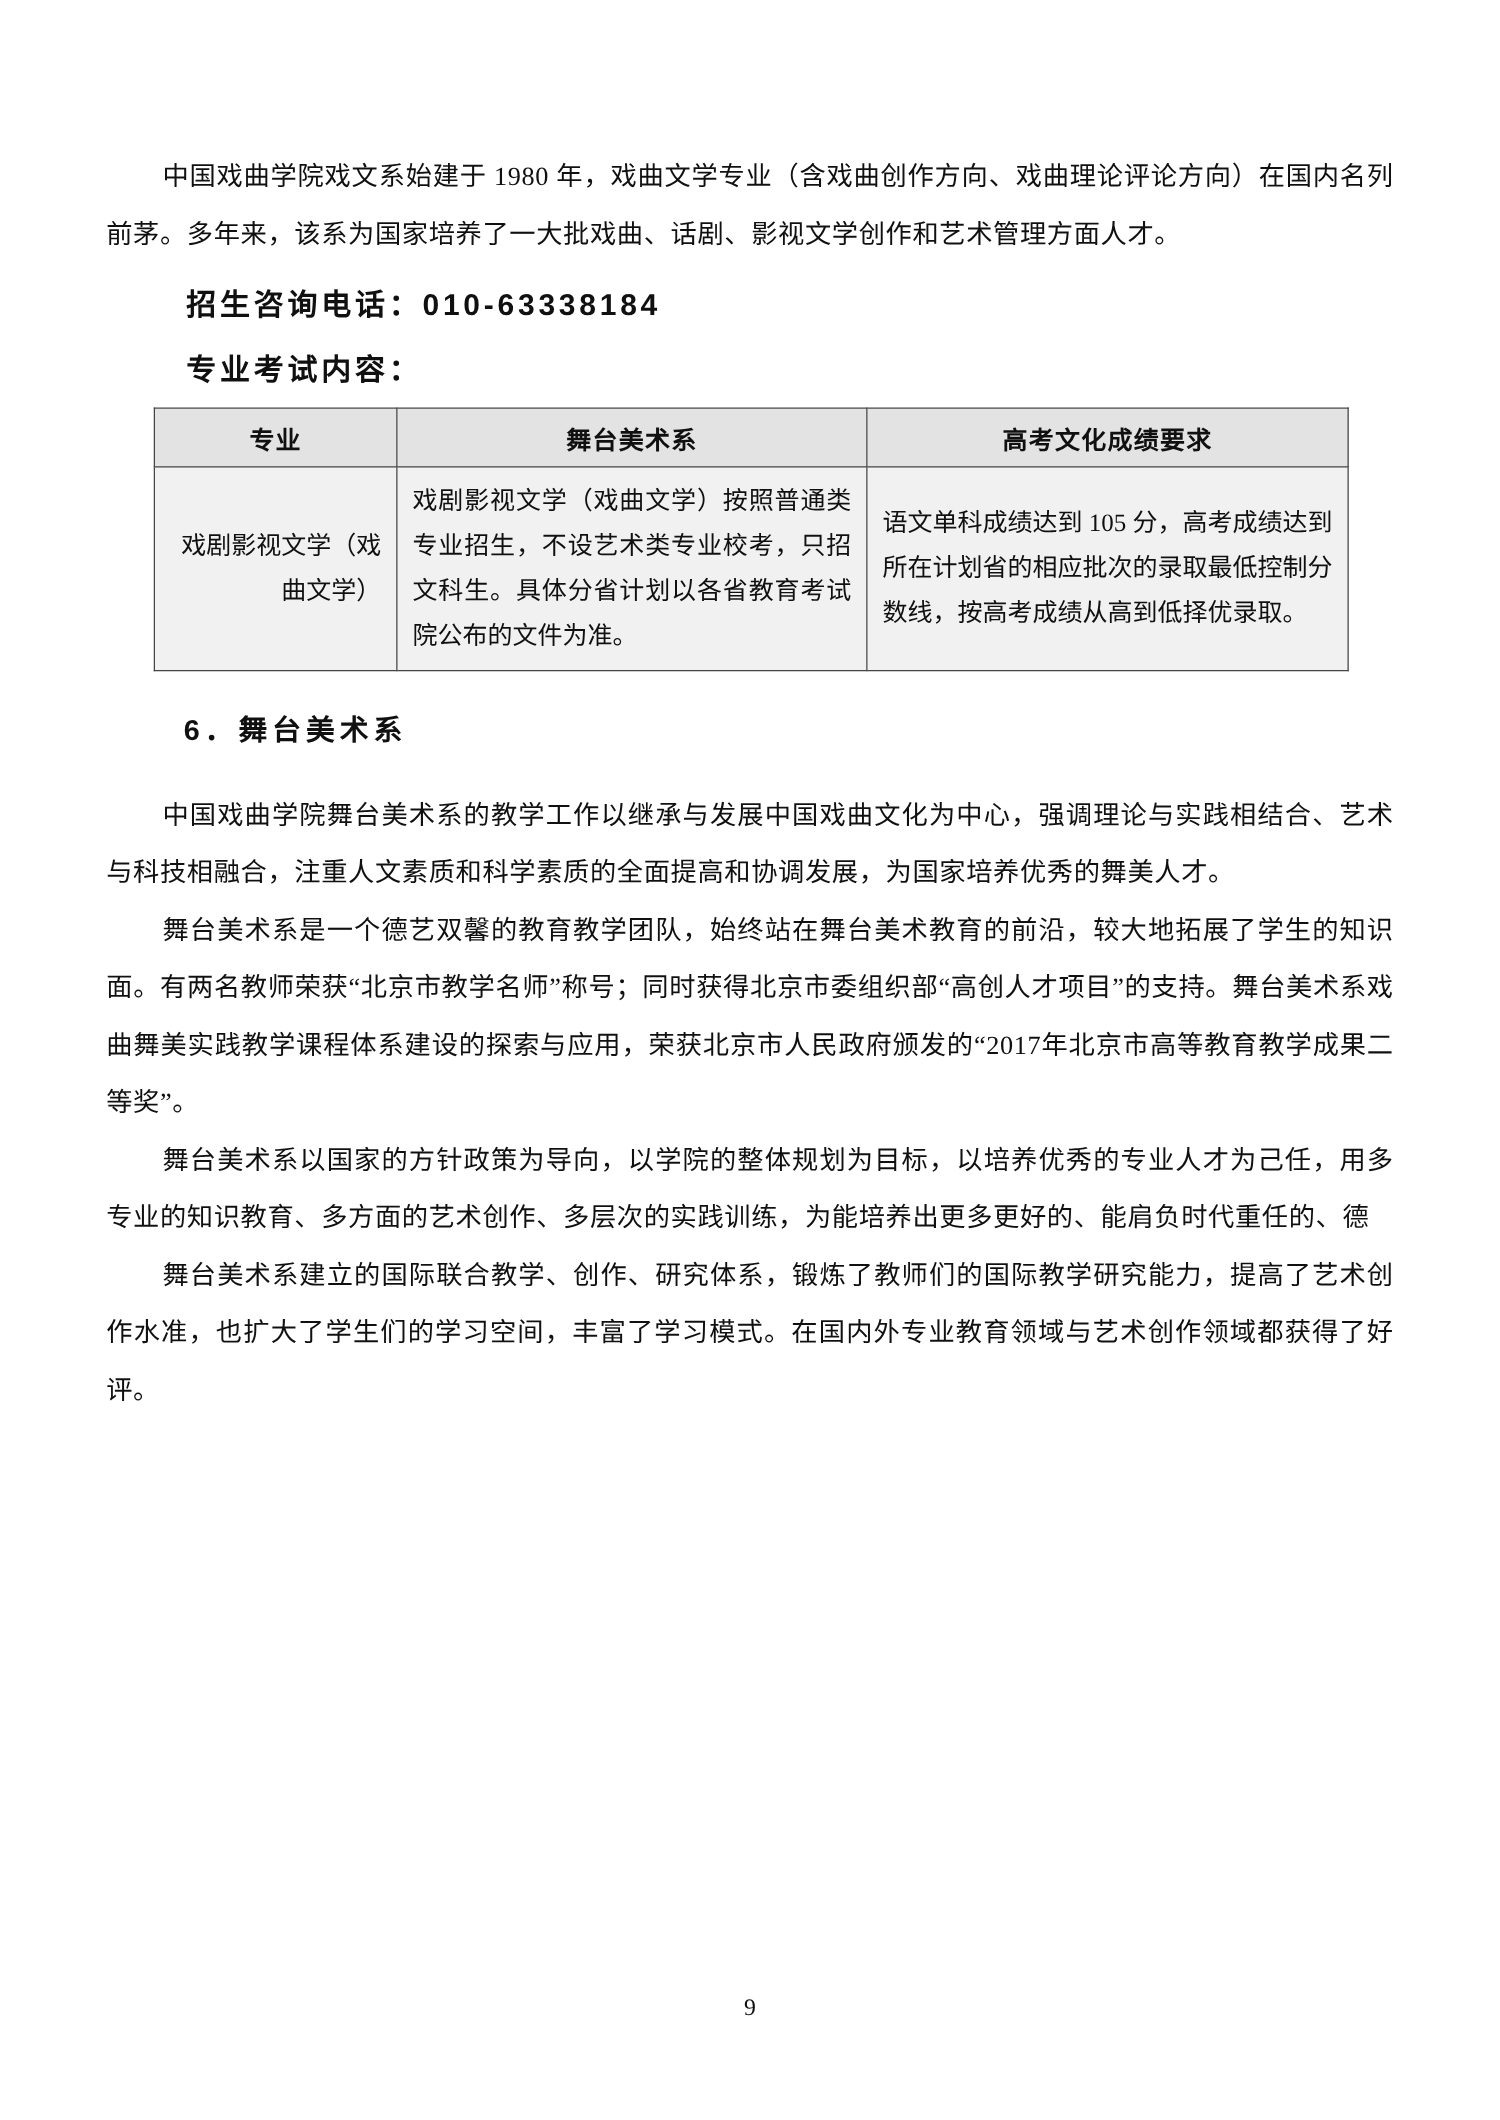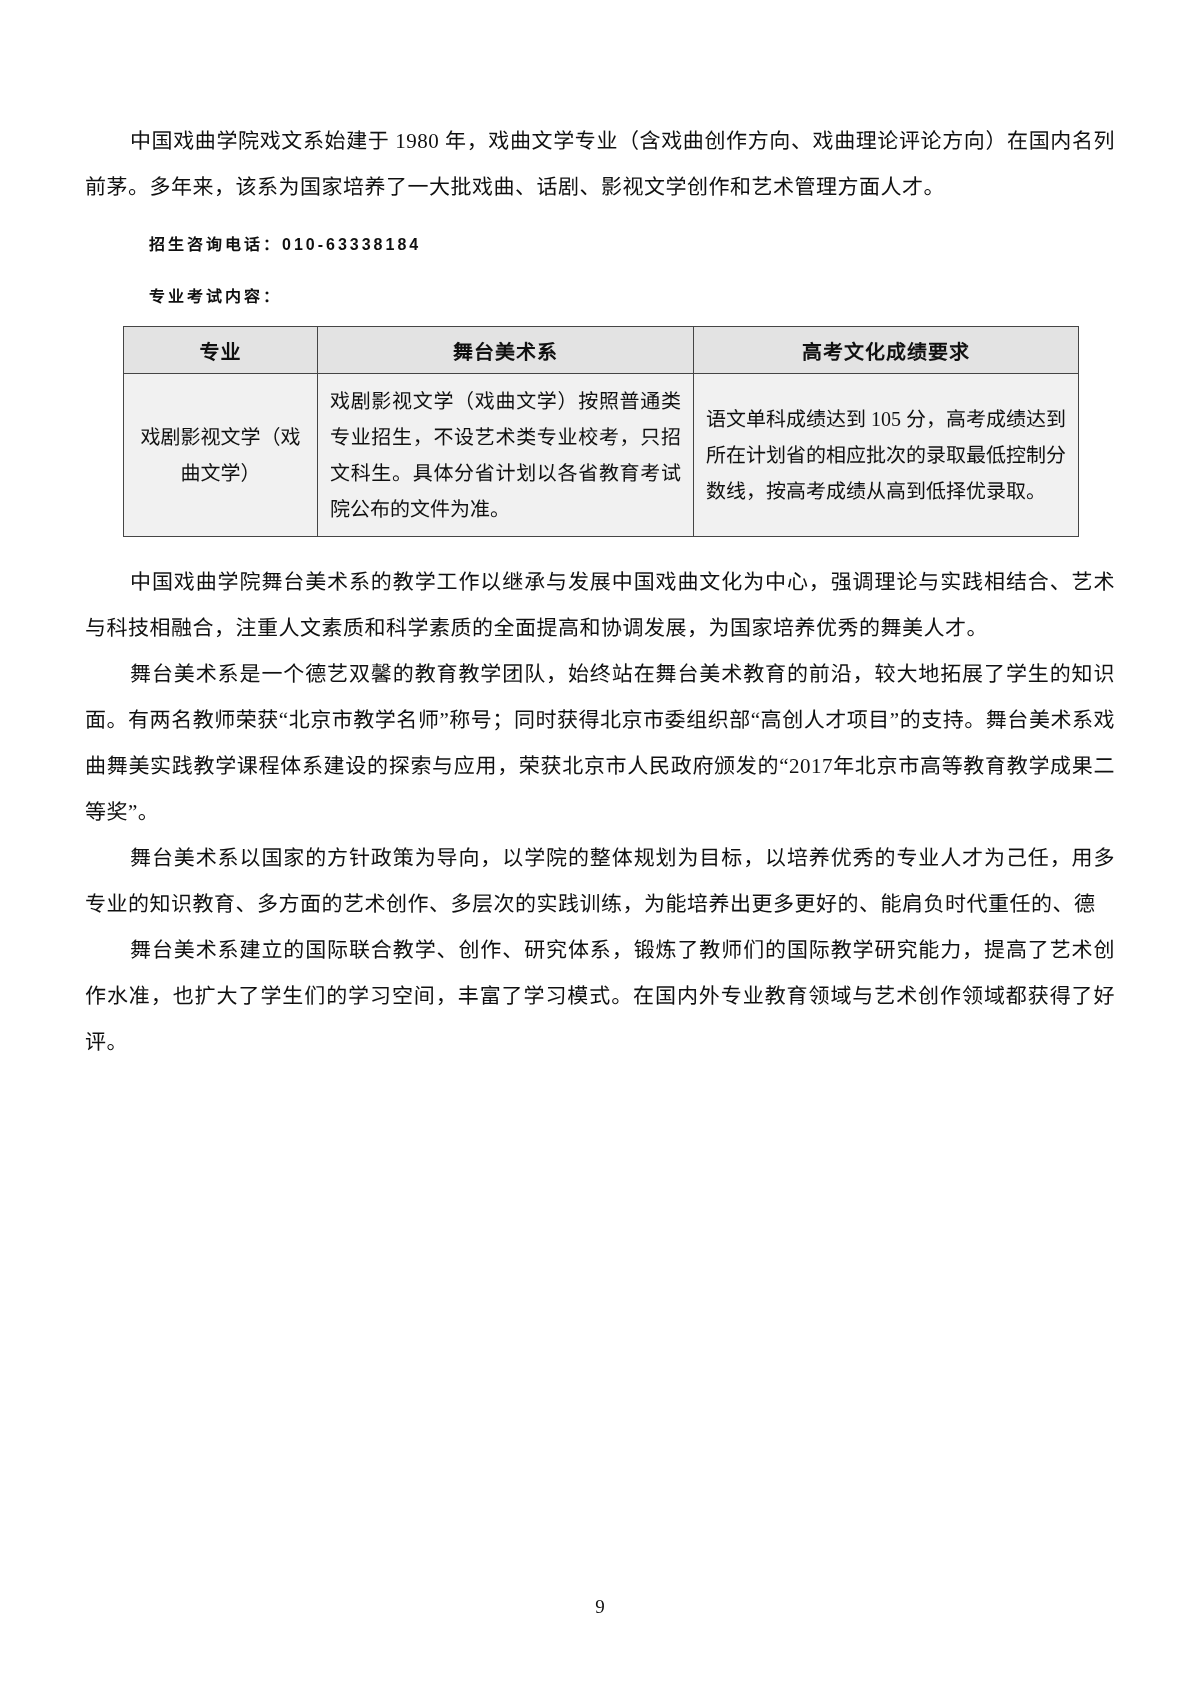--- a/index.html
+++ b/index.html
@@ -19,21 +19,21 @@
     font-size: 21px;
     line-height: 46px;
     text-align: justify;
     text-indent: 45px;
     letter-spacing: 0.5px;
   }
 
   .h-bold {
     font-family: "Liberation Sans", "DejaVu Sans", sans-serif;
     font-weight: 700;
-    font-size: 16px;
+    font-size: 24px;
     line-height: 46px;
     letter-spacing: 3px;
     padding-left: 64px;
   }
   .h-phone { margin-top: 12px; }
   .h-exam  { margin-top: 6px; }
 
   table.exam-table {
     border-collapse: collapse;
     table-layout: fixed;
@@ -55,21 +55,21 @@
     text-align: center;
     letter-spacing: 1px;
   }
   table.exam-table td {
     background: var(--body-bg, #f1f1f1);
     font-size: 20px;
     line-height: 36px;
     padding: 9px 12px;
     vertical-align: middle;
   }
-  td.cell-major { text-align: center; padding: 9px 20px; }
+  td.cell-major { text-align: right; padding: 9px 20px; }
   td.cell-text  { text-align: justify; }
 
   .h-section {
     font-family: "Liberation Sans", "DejaVu Sans", sans-serif;
     font-weight: 700;
     font-size: 23px;
     line-height: 46px;
     letter-spacing: 4px;
     padding-left: 62px;
     margin-top: 24px;
@@ -114,20 +114,21 @@
       </thead>
       <tbody>
         <tr>
           <td class="cell-major">戏剧影视文学（戏曲文学）</td>
           <td class="cell-text">戏剧影视文学（戏曲文学）按照普通类专业招生，不设艺术类专业校考，只招文科生。具体分省计划以各省教育考试院公布的文件为准。</td>
           <td class="cell-text">语文单科成绩达到 105 分，高考成绩达到所在计划省的相应批次的录取最低控制分数线，按高考成绩从高到低择优录取。</td>
         </tr>
       </tbody>
     </table>
 
+    <div class="h-section">6．舞台美术系</div>
 
     <div class="stage-art">
       <p class="body-para">中国戏曲学院舞台美术系的教学工作以继承与发展中国戏曲文化为中心，强调理论与实践相结合、艺术与科技相融合，注重人文素质和科学素质的全面提高和协调发展，为国家培养优秀的舞美人才。</p>
       <p class="body-para">舞台美术系是一个德艺双馨的教育教学团队，始终站在舞台美术教育的前沿，较大地拓展了学生的知识面。有两名教师荣获“北京市教学名师”称号；同时获得北京市委组织部“高创人才项目”的支持。舞台美术系戏曲舞美实践教学课程体系建设的探索与应用，荣获北京市人民政府颁发的“2017年北京市高等教育教学成果二等奖”。</p>
       <p class="body-para">舞台美术系以国家的方针政策为导向，以学院的整体规划为目标，以培养优秀的专业人才为己任，用多专业的知识教育、多方面的艺术创作、多层次的实践训练，为能培养出更多更好的、能肩负时代重任的、德</p>
       <p class="body-para">舞台美术系建立的国际联合教学、创作、研究体系，锻炼了教师们的国际教学研究能力，提高了艺术创作水准，也扩大了学生们的学习空间，丰富了学习模式。在国内外专业教育领域与艺术创作领域都获得了好评。</p>
     </div>
 
   </div>
 

